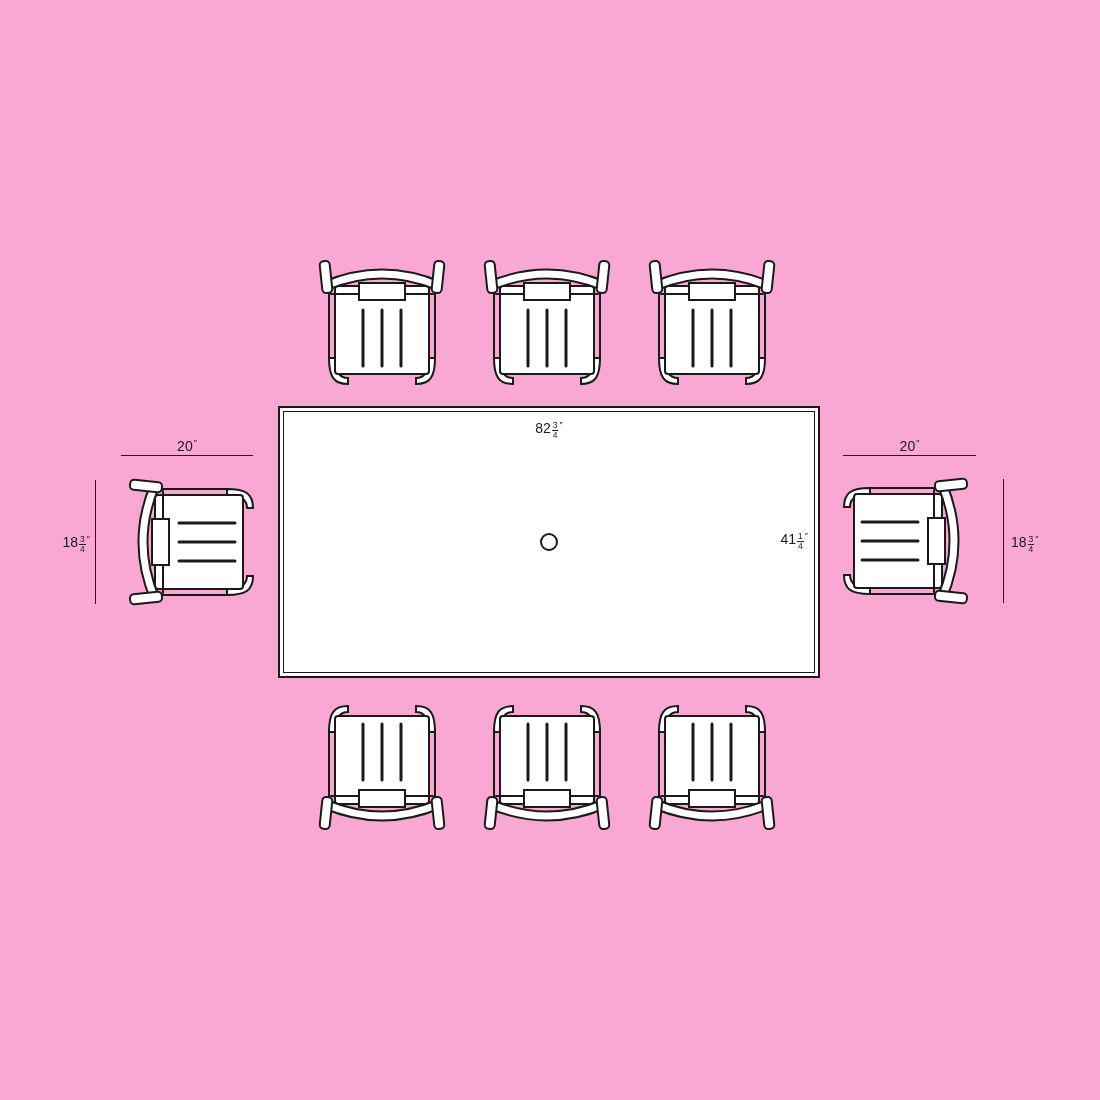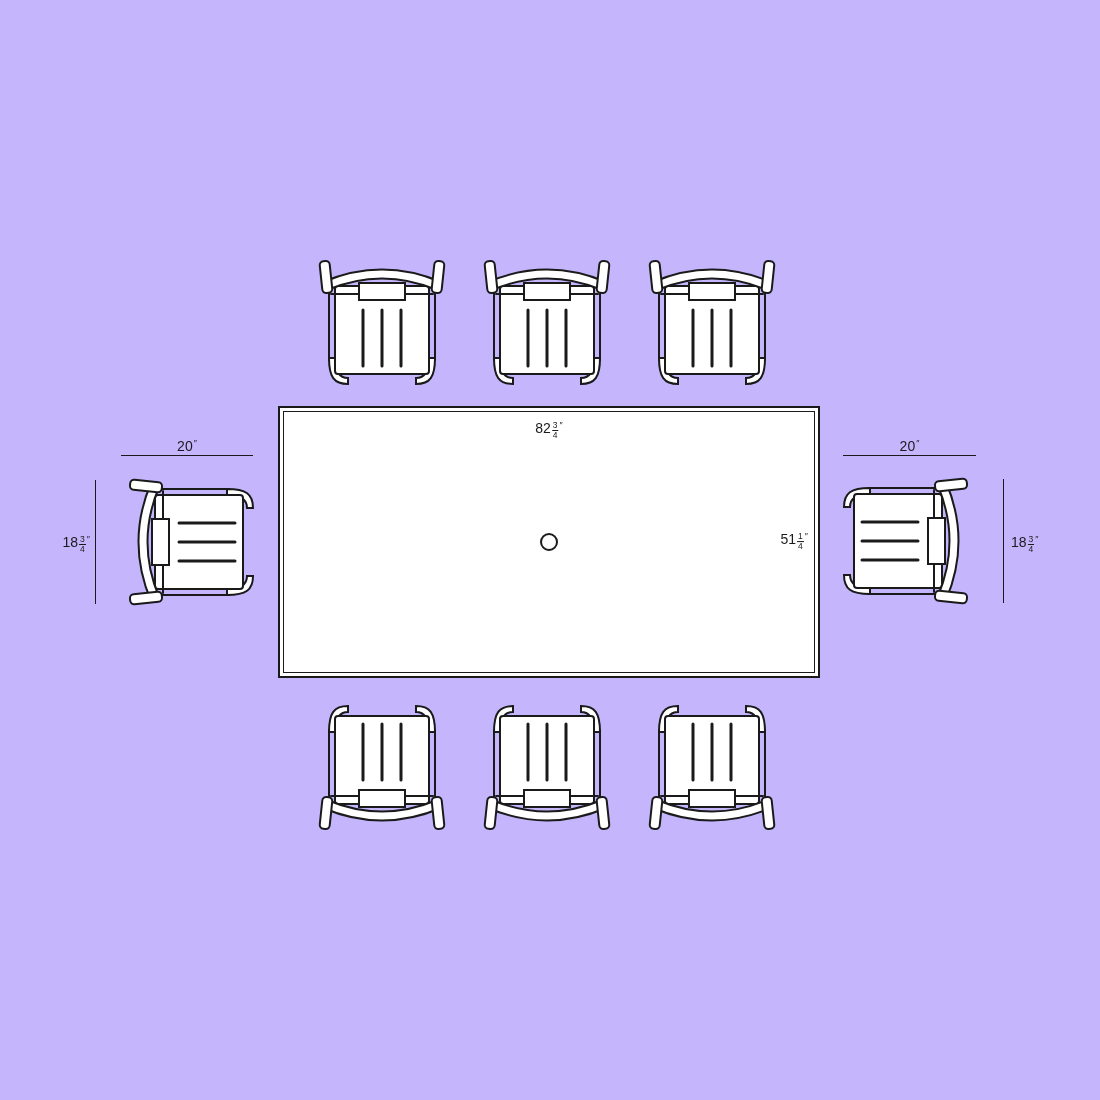--- a/index.html
+++ b/index.html
@@ -1,19 +1,19 @@
 <!DOCTYPE html>
 <html><head>
 <meta charset="utf-8">
 <style>
   html,body{margin:0;padding:0;background:#ffffff;}
   #canvas{
     position:relative;
     width:1100px;height:1100px;
-    background:#c4b5fd;
+    background:#f9a8d4;
     font-family:"Liberation Sans", sans-serif;
     color:#1a1a1a;
     overflow:hidden;
   }
   
   .table-outer{
     position:absolute;
     left:278px;top:406px;width:542px;height:272px;
     border:2px solid #1a1a1a;
     background:#ffffff;
@@ -111,21 +111,21 @@
     <div class="dim-label" style="left:50%;top:12px;transform:translateX(-50%);">
       <span>82</span>
         <span class="frac">
           <span class="fnum">3</span>
           <span class="fden">4</span>
         </span>
         <span class="unit">″</span>
     </div>
 
     <div class="dim-label" style="right:10px;top:50%;transform:translateY(-55%);">
-      <span>51</span>
+      <span>41</span>
         <span class="frac">
           <span class="fnum">1</span>
           <span class="fden">4</span>
         </span>
         <span class="unit">″</span>
     </div>
   </div>
 
   <div class="chair chair-north" style="left:318px;top:248px;">
     <svg viewBox="0 0 128 140">

